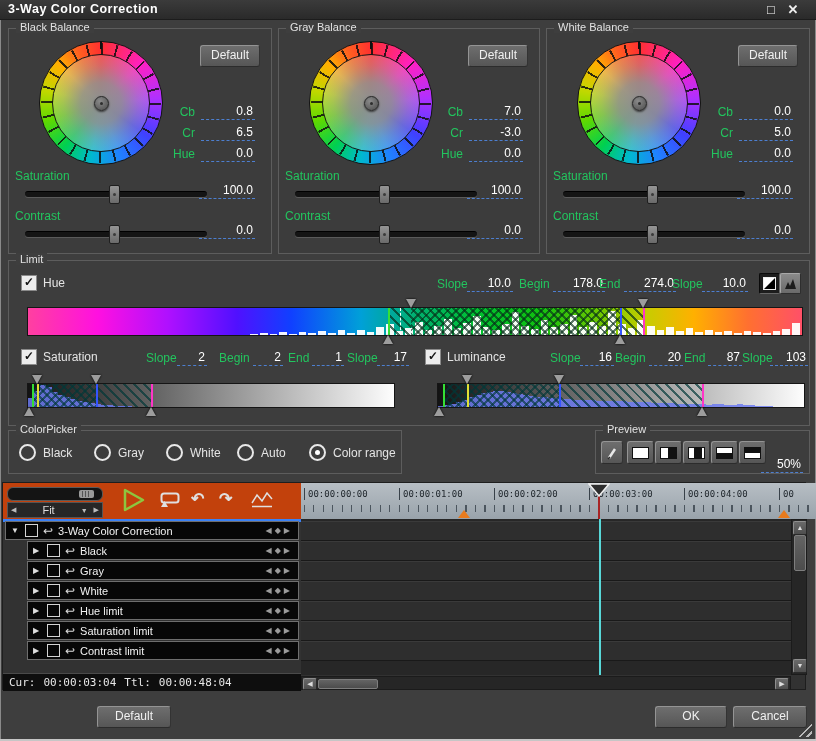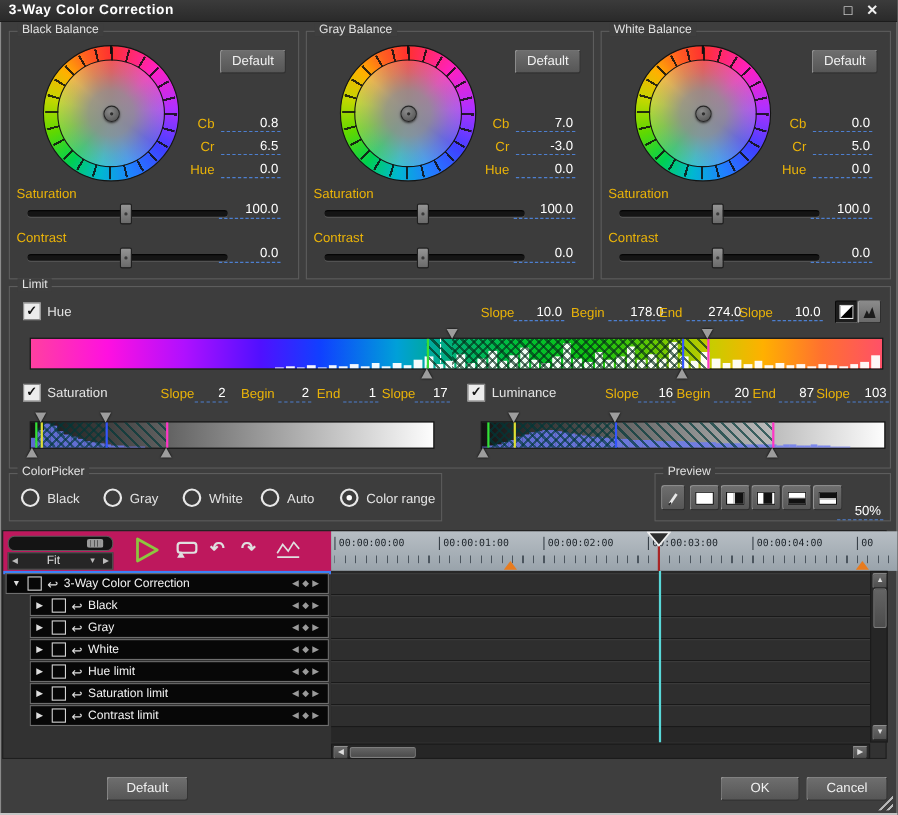--- a/index.html
+++ b/index.html
@@ -6,21 +6,21 @@
   #win{position:relative;width:816px;height:741px;background:#3e3e3e;overflow:hidden;
        font-family:"Liberation Sans",sans-serif;
        box-shadow:inset 0 -2px 0 #c6c6c6, inset -1px 0 0 #8a8a8a, inset 1px 0 0 #8a8a8a;}
   
   .titlebar{position:absolute;left:0;top:0;right:0;height:19px;background:linear-gradient(#3b3b3b,#2a2a2a);border-bottom:1px solid #1c1c1c;}
   .title-text{position:absolute;left:8px;top:2px;font-size:12.5px;font-weight:bold;color:#fff;letter-spacing:.5px;}
   .win-btn{position:absolute;top:1px;width:20px;height:17px;color:#f0f0f0;font-size:13px;line-height:17px;text-align:center;font-weight:bold;}
   
   .group{position:absolute;border:1px solid #5d5d5d;background:#3c3c3c;}
   .glabel{position:absolute;top:-8px;left:7px;background:#3e3e3e;padding:0 4px;font-size:11px;color:#e2e2e2;white-space:nowrap;}
-  .lbl{position:absolute;color:#eab308;font-size:12px;white-space:nowrap;}
+  .lbl{position:absolute;color:#22c55e;font-size:12px;white-space:nowrap;}
   .val{position:absolute;color:#fff;font-size:12px;text-align:right;border-bottom:1px dashed #4d7fd0;padding:0 2px 1px 2px;}
   .btn{background:linear-gradient(#6e6e6e,#565656);border:1px solid;border-color:#949494 #333 #2c2c2c #949494;border-radius:3px;color:#f0f0f0;font-size:12px;text-align:center;cursor:default;}
   
   .wheel{position:absolute;left:30px;top:12px;width:124px;height:124px;}
   .wheel-ring{position:absolute;inset:0;border-radius:50%;border:1px solid #141414;
     background:conic-gradient(#ff3030 0deg,#ff20c0 45deg,#b030ff 85deg,#4040ff 125deg,#2080ff 160deg,#00b8d0 190deg,#00d050 220deg,#60d800 252deg,#c0d800 282deg,#ffb000 312deg,#ff6020 336deg,#ff3030 360deg);}
   .wheel-ticks{position:absolute;inset:2px;border-radius:50%;
     background:repeating-conic-gradient(rgba(15,15,15,.85) 0deg 2deg, transparent 2deg 15deg);}
   .wheel-disc{position:absolute;inset:13px;border-radius:50%;border:1px solid #161616;
     background:radial-gradient(circle,#8f8f8f 6%,rgba(143,143,143,.85) 30%,rgba(143,143,143,.35) 55%,rgba(143,143,143,0) 80%),
@@ -53,21 +53,21 @@
   .hatch-d.teal{background:repeating-linear-gradient(45deg,rgba(0,55,55,.68) 0 2px,transparent 2px 7px);}
   .handle{position:absolute;width:0;height:0;border-left:5px solid transparent;border-right:5px solid transparent;filter:drop-shadow(0 0 1px #000);}
   .handle.top{top:-9px;border-top:9px solid #9d9d9d;}
   .handle.bot{bottom:-9px;border-bottom:9px solid #9d9d9d;}
   
   .mini-btn{position:absolute;width:19px;height:19px;display:flex;align-items:center;justify-content:center;border:1px solid;border-radius:2px;}
   .mini-btn.pressed{background:#1d1d1d;border-color:#0a0a0a #666 #666 #0a0a0a;}
   .mini-btn.raised{background:linear-gradient(#8a8a8a,#6a6a6a);border-color:#a8a8a8 #2e2e2e #2e2e2e #a8a8a8;}
   
   #timeline{position:absolute;left:2px;top:482px;width:804px;height:208px;background:#323232;border:1px solid #1e1e1e;box-sizing:border-box;}
-  .tl-toolbar{position:absolute;left:0;top:0;width:298px;height:36px;background:#be185d;border-bottom:3px solid #3b82f6;}
+  .tl-toolbar{position:absolute;left:0;top:0;width:298px;height:36px;background:#c2410c;border-bottom:3px solid #3b82f6;}
   .zoom-slider{position:absolute;left:4px;top:4px;width:94px;height:12px;background:#141414;border:1px solid #5a5a5a;border-radius:6px;}
   .zoom-thumb{position:absolute;right:8px;top:2px;width:15px;height:8px;background:linear-gradient(#b0b0b0,#888);border-radius:2px;
     background-image:repeating-linear-gradient(90deg,#555 0 1px,transparent 1px 3px);background-size:9px 6px;background-position:3px 1px;background-repeat:no-repeat;background-color:#9a9a9a;}
   .fit-ctl{position:absolute;left:4px;top:19px;width:94px;height:14px;background:#262626;border:1px solid #555;display:flex;align-items:center;color:#ddd;}
   .fit-ctl .arrow{font-size:7px;color:#bbb;padding:0 3px;}
   .fit-ctl .fit-label{flex:1;text-align:center;font-size:11px;}
   .tool-icon{position:absolute;color:#e0e0e0;}
   .ruler{position:absolute;left:298px;top:0;width:574px;height:36px;background:linear-gradient(#b7bec4,#99a3ab);overflow:hidden;}
   .rlabel{position:absolute;top:5px;height:12px;line-height:12px;font-family:"DejaVu Sans Mono",monospace;font-size:9px;color:#1d242a;border-left:1px solid #39424a;padding-left:3px;white-space:nowrap;}
   .rticks{position:absolute;left:3px;right:0;top:22px;height:7px;
@@ -656,19 +656,22 @@
       <div class="scroll-thumb" style="left:2px;top:15px;width:10px;height:34px;"></div>
       <div class="sbtn" style="left:1px;bottom:1px;width:12px;height:12px;line-height:12px;">▼</div>
     </div>
 
     <div class="scroll-track" style="left:298px;top:193px;width:490px;height:14px;">
       <div class="sbtn" style="left:1px;top:1px;width:12px;height:10px;line-height:10px;">◀</div>
       <div class="scroll-thumb" style="left:16px;top:2px;width:58px;height:8px;"></div>
       <div class="sbtn" style="right:1px;top:1px;width:12px;height:10px;line-height:10px;">▶</div>
     </div>
 
+    <div class="statusbar">
+      <span>Cur:</span><span>00:00:03:04</span><span>Ttl:</span><span>00:00:48:04</span>
+    </div>
   </div>
 
   <div class="btn footer-btn" style="left:97px;top:706px;width:72px;">Default</div>
   <div class="btn footer-btn" style="left:655px;top:706px;width:70px;">OK</div>
   <div class="btn footer-btn" style="left:733px;top:706px;width:72px;">Cancel</div>
   <div class="resize-grip"></div>
 </div>
 
 </body></html>

